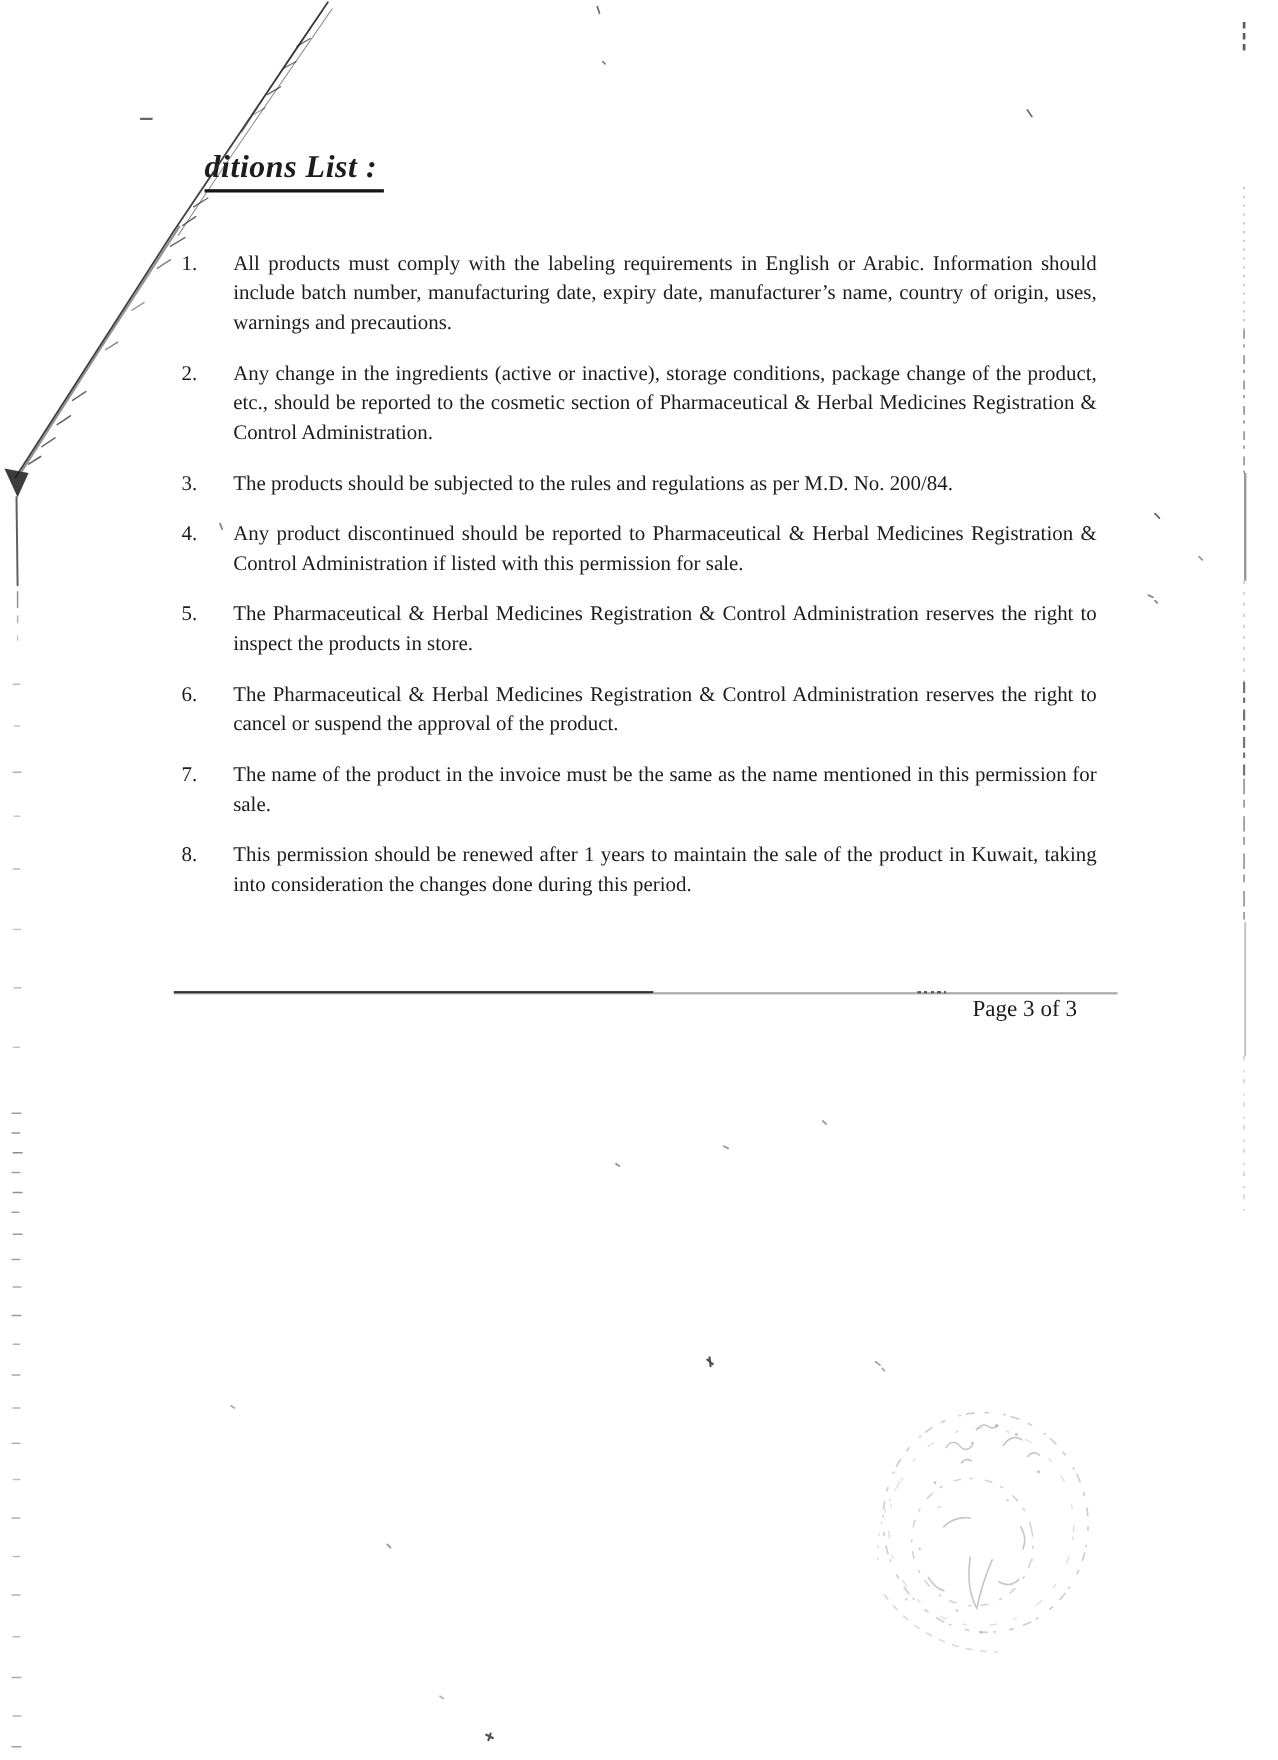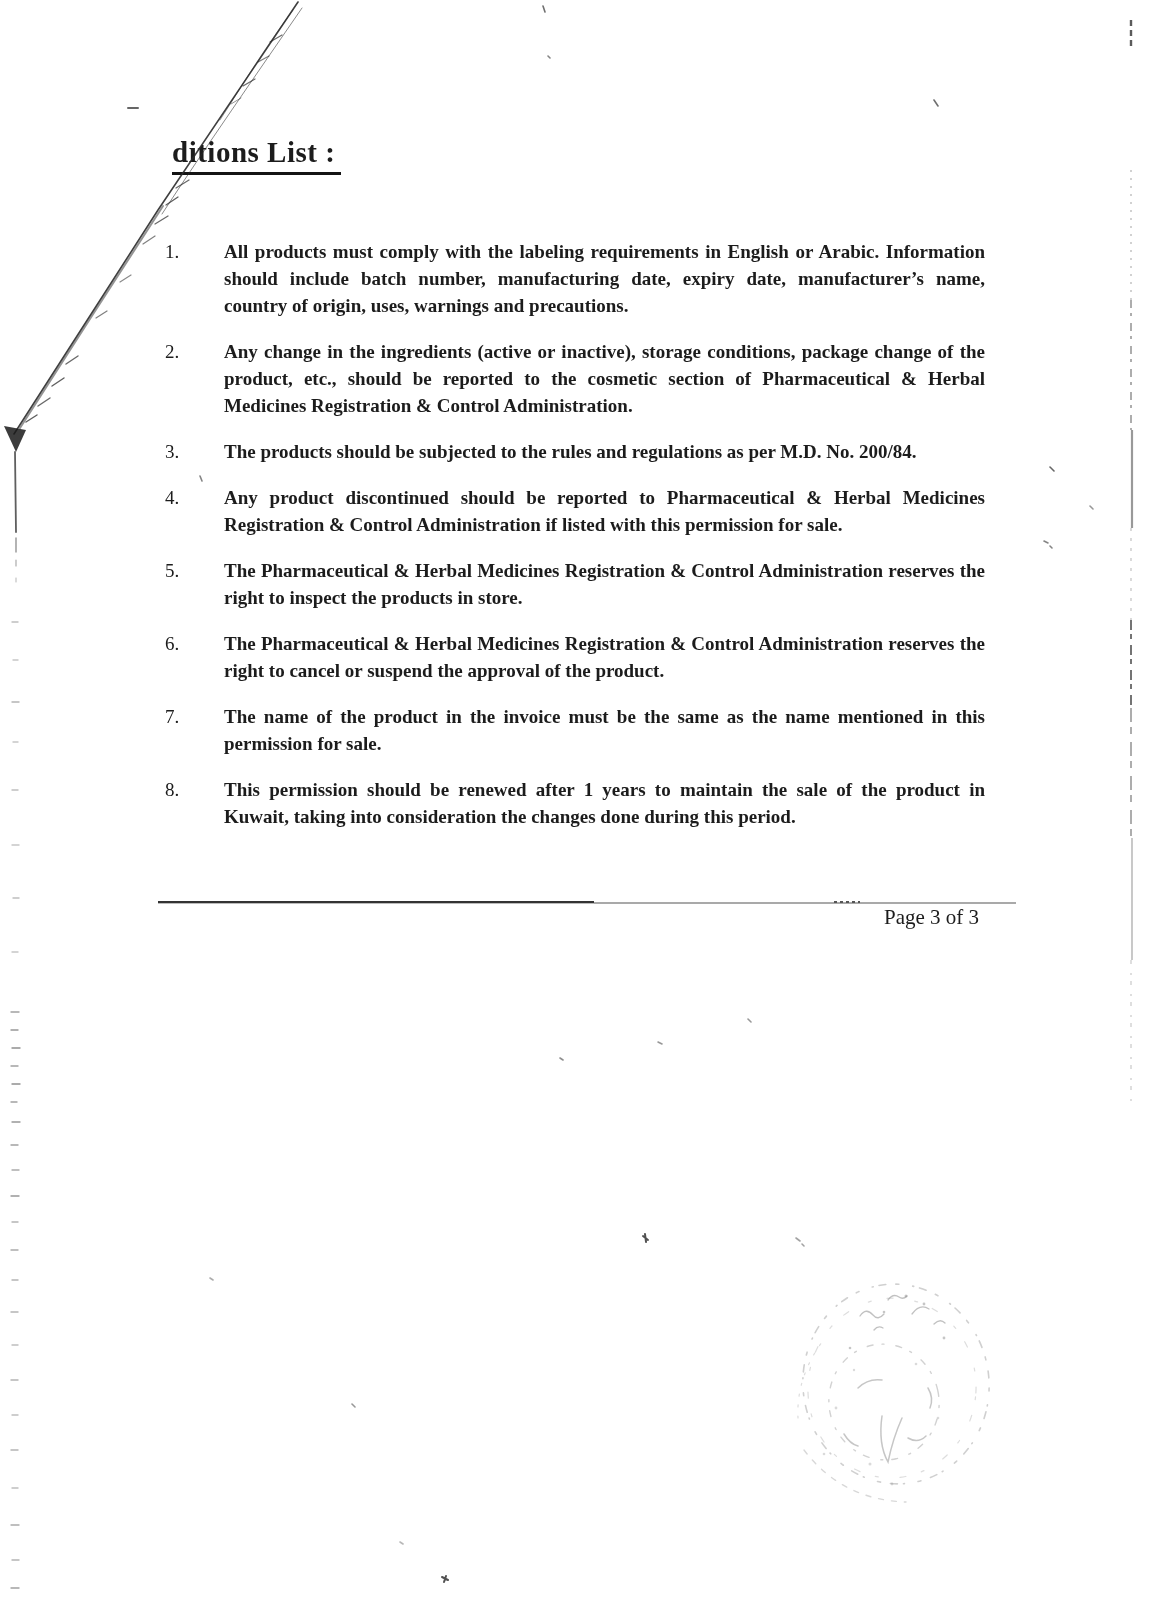--- a/index.html
+++ b/index.html
@@ -11,52 +11,52 @@
     overflow:hidden;
     font-family:"Liberation Serif", serif;
     color:#1c1c1c;
   }
   .scan-artifacts{
     position:absolute;left:0;top:0;width:1162px;height:1600px;
     z-index:6;pointer-events:none;
   }
   .title{
     position:absolute;
-    left:172px;top:136px;
+    left:186px;top:136px;
     margin:0;
     font-size:29px;
     font-weight:bold;
     letter-spacing:0.5px;
     border-bottom:3px solid #141414;
     padding-bottom:3px;
     padding-right:6px;
     z-index:3;
+    font-style:italic;
   }
   .conditions{
     position:absolute;
     left:165px;top:226px;
     width:832px;
     margin:0;padding:0;
     list-style:none;
     z-index:3;
   }
   .item{
     position:relative;
     padding-left:47px;
     margin:0 0 19px 0;
     font-size:19px;
     line-height:27px;
   }
   .item .num{
     position:absolute;left:0;top:0;
   }
   .item .txt{
-    margin:12px;
+    margin:0;
     text-align:justify;
-    font-weight:bold;
   }
   .footer-line{
     position:absolute;
     left:158px;top:901px;
     width:858px;height:3px;
     z-index:3;
   }
   .footer-line .seg-a{
     position:absolute;left:0;top:0;width:436px;height:2px;
     background:#333;

